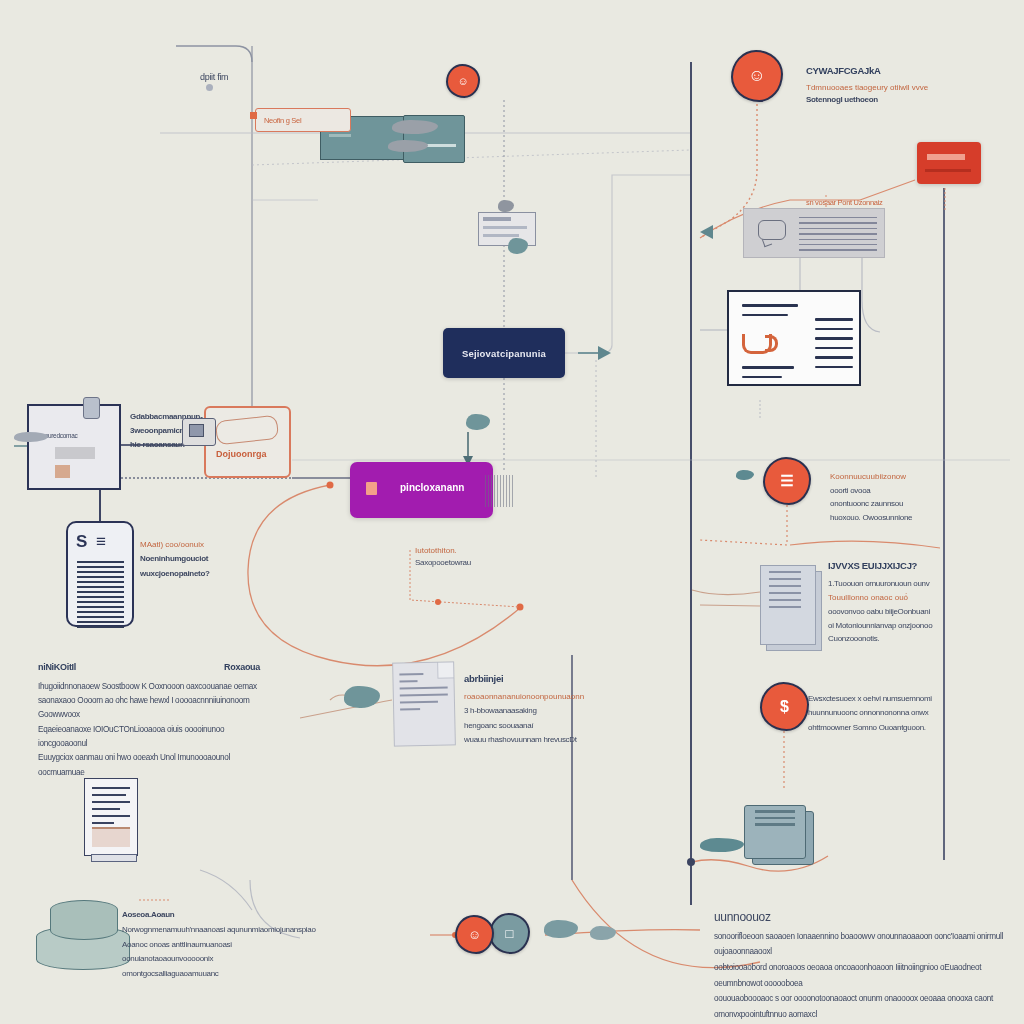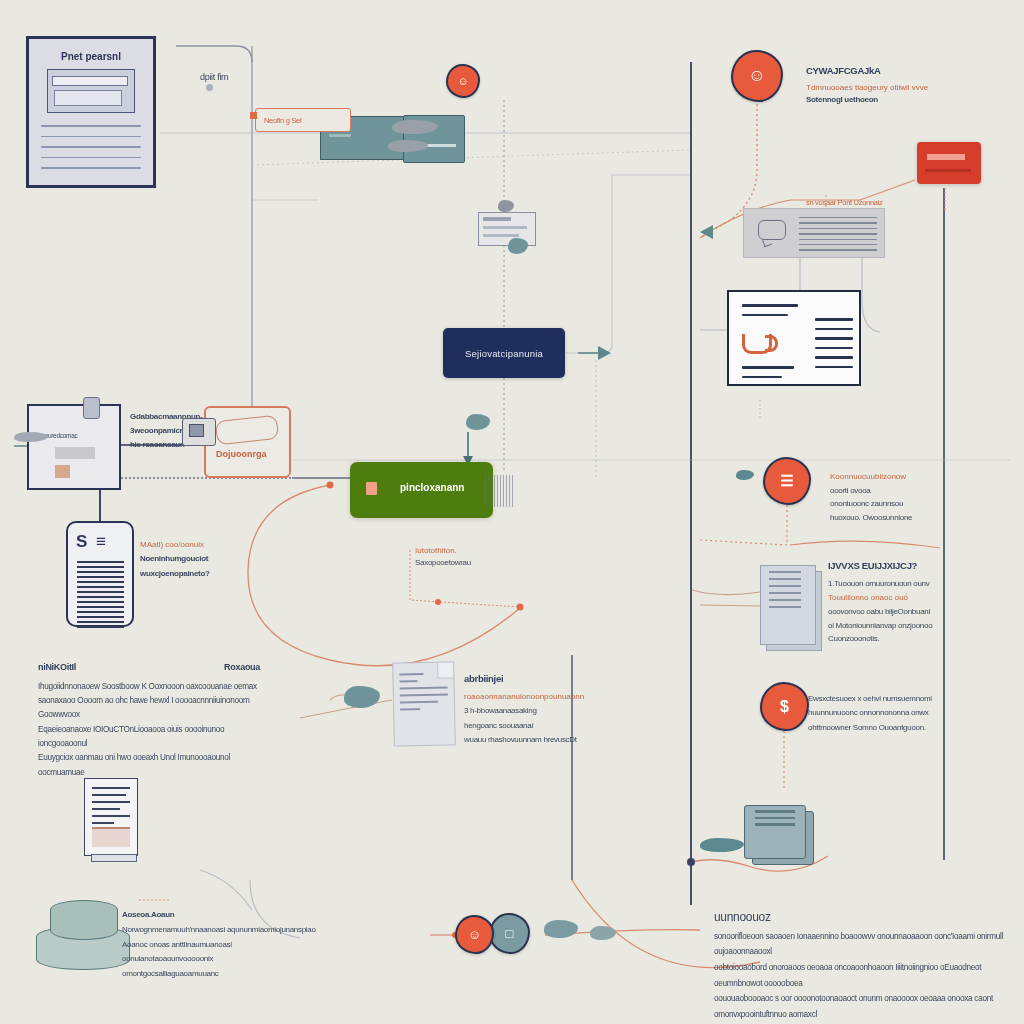--- a/index.html
+++ b/index.html
@@ -88,27 +88,28 @@
   .card-grey-bar .minilines { position:absolute; left:55px; top:8px; width:78px; }
   .card-grey-bar .minilines i{ display:block; height:1.4px; background:#83879a; margin-bottom:4px;}
 
   
   .box-navy {
     left:443px; top:328px; width:122px; height:50px;
     background:#1f2e5c; border-radius:5px;
     box-shadow:0 1px 4px rgba(0,0,0,.18);
     display:flex; align-items:center; justify-content:center;
     filter:blur(0.3px);
+    font-weight:bold;
   }
   .box-navy span{ color:#e7e9f1; font-size:9.5px; letter-spacing:.2px; }
 
   
   .box-orange {
     left:350px; top:462px; width:143px; height:56px;
-    background:#4d7c0f; border-radius:7px;
+    background:#a21caf; border-radius:7px;
     box-shadow:0 1px 5px rgba(0,0,0,.16);
     filter:blur(0.3px);
   }
   .box-orange .ic{
     position:absolute; left:16px; top:20px; width:11px; height:13px;
     background:#f3a089; border-radius:1px;
   }
   .box-orange span{
     position:absolute; left:50px; top:20px; color:#fff; font-size:10px; font-weight:bold;
   }
@@ -333,31 +334,20 @@
     <path d="M300 718 Q360 706 392 700" fill="none" stroke="#c9a08b" stroke-width="1.1"></path>
     <path d="M572 880 Q640 990 760 962" fill="none" stroke="#d98a6d" stroke-width="1.3"></path>
     <path d="M250 880 Q250 930 300 938" fill="none" stroke="#b9bcc4" stroke-width="1.2"></path>
     <path d="M139 900 L170 900" stroke="#d98a6d" stroke-width="1.2" stroke-dasharray="2 2"></path>
     <path d="M545 935 Q650 928 700 930" fill="none" stroke="#d98a6d" stroke-width="1.3"></path>
     <circle cx="455" cy="935" r="3" fill="#e06a45"></circle>
     <path d="M430 935 L452 935" stroke="#d98a6d" stroke-width="1.2"></path>
     <path d="M200 870 Q232 880 252 910" fill="none" stroke="#b9bcc4" stroke-width="1.1"></path>
   </svg>
 
-  <div class="abs card-doc-tl">
-    <div class="ttl">Pnet pearsnl</div>
-    <div class="inner-doc"></div>
-    <div class="ruled" style="top:86px;">
-      <i></i>
-        <i></i>
-        <i></i>
-        <i></i>
-        <i></i>
-    </div>
-  </div>
 
 
   <div class="abs gib soft" style="left:200px; top:72px; font-size:9px;">dpiit fim</div>
   <div class="abs" style="left:206px;top:84px;width:7px;height:7px;border-radius:50%;background:#aab0bd;"></div>
 
   <div class="abs teal teal-a">
     <div class="tl"></div>
     <div class="tl2"></div>
   </div>
   <div class="abs teal teal-b">

